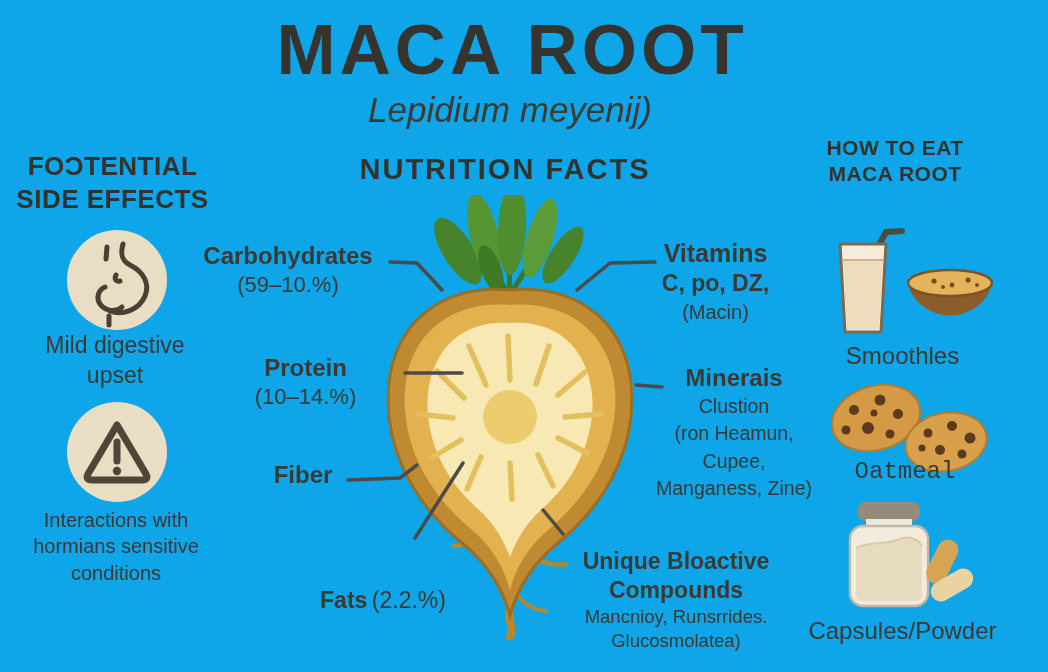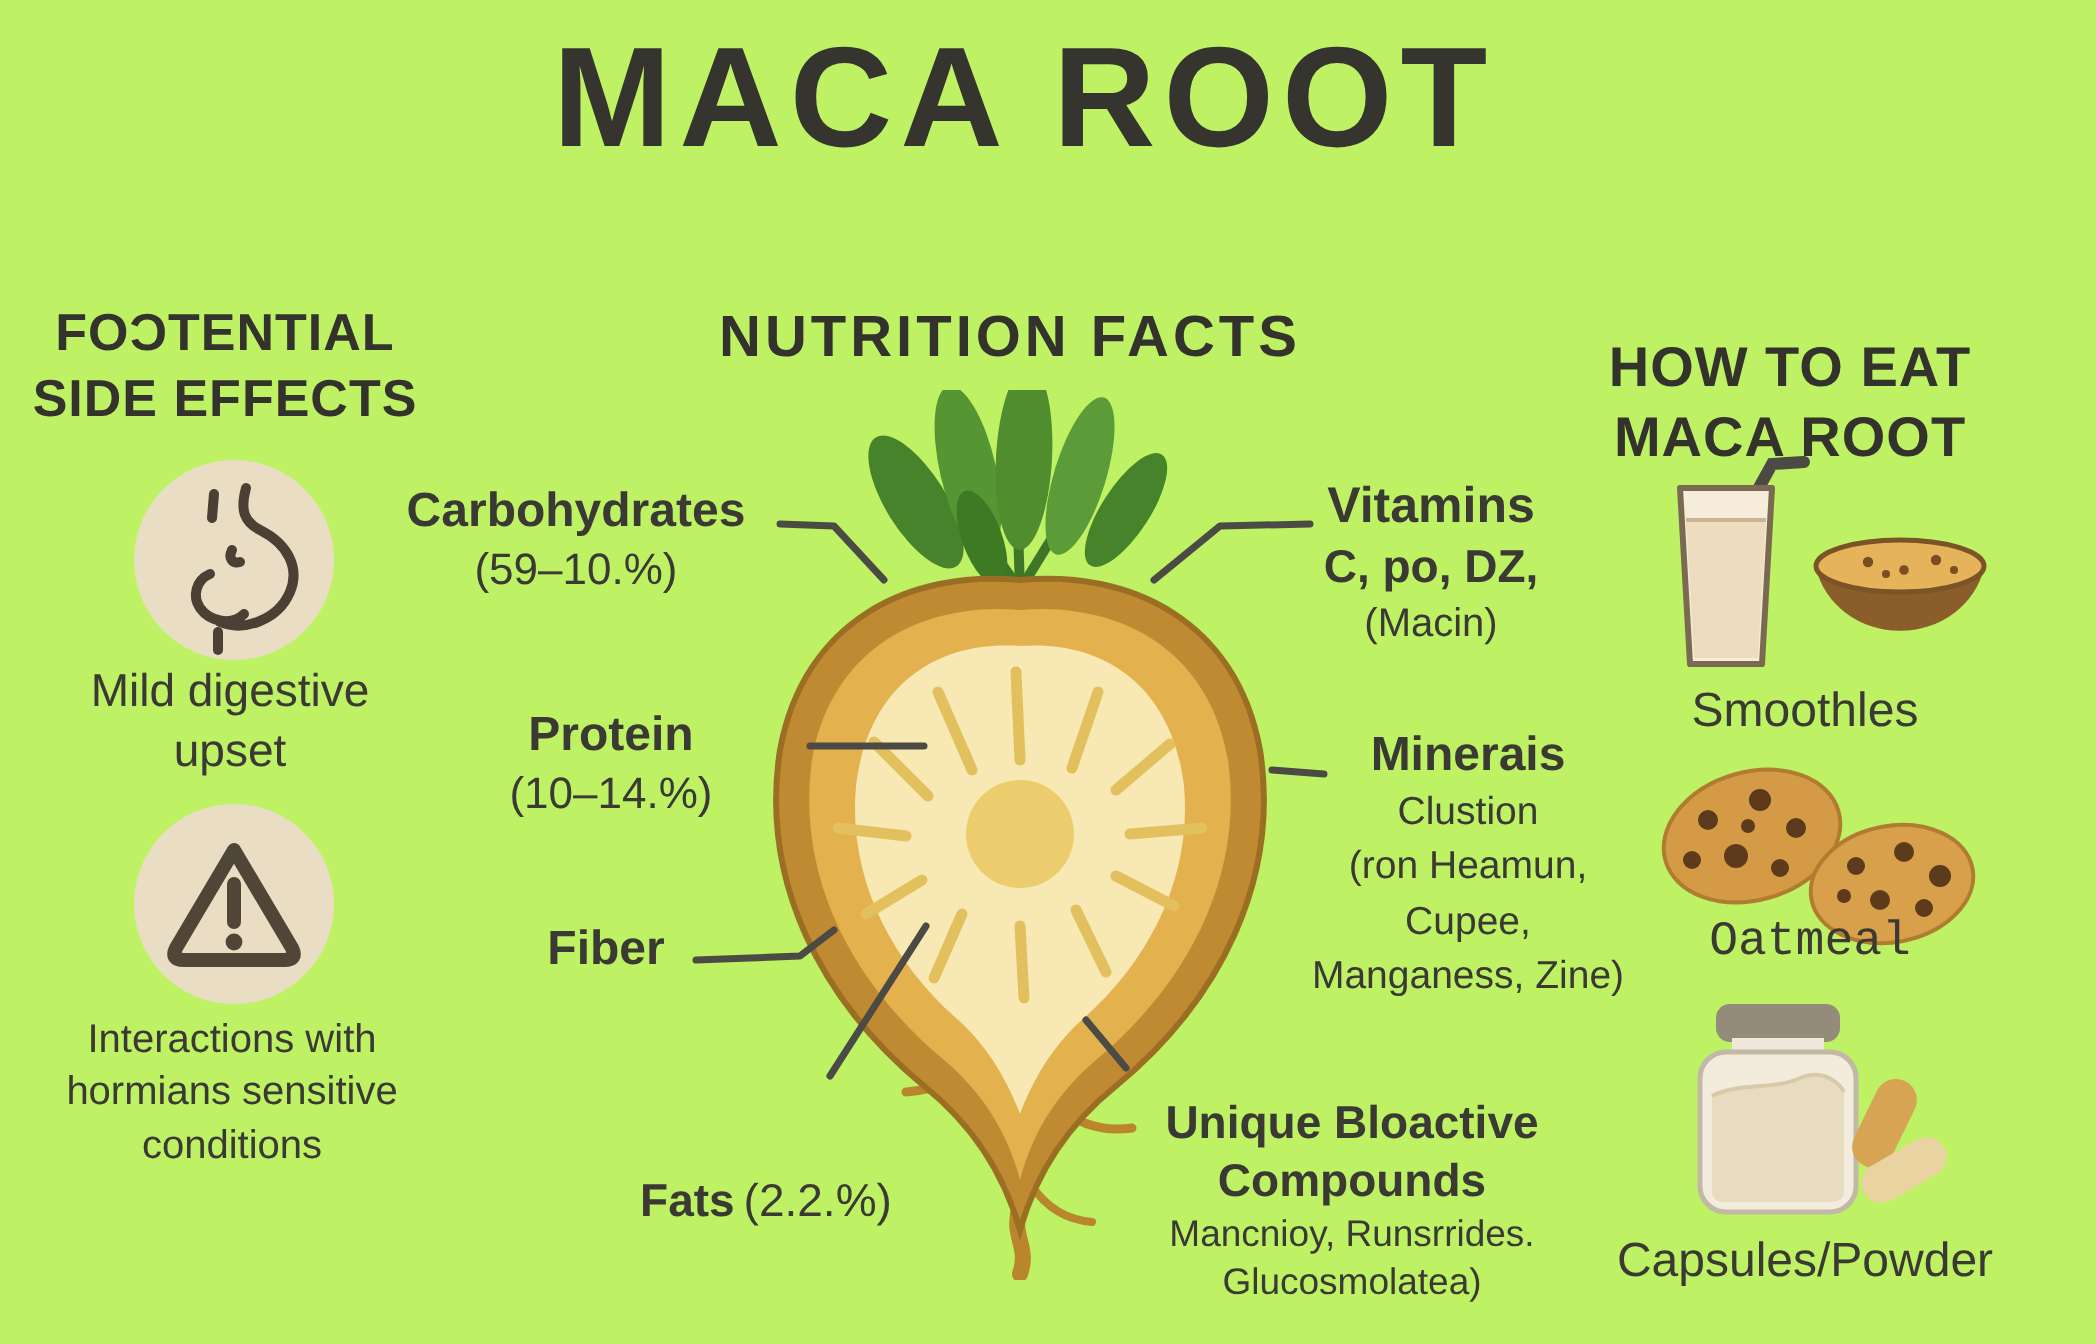--- a/index.html
+++ b/index.html
@@ -1,18 +1,18 @@
 <!DOCTYPE html>
 <html><head>
 <meta charset="utf-8">
 <style>
   html,body{margin:0;padding:0;background:#d8d4c8;}
   .page{
     position:relative;width:1048px;height:672px;overflow:hidden;
-    background:#bef264;
+    background:#0ea5e9;
     font-family:"Liberation Sans","DejaVu Sans",sans-serif;
     color:#3A3933;
   }
   .abs{position:absolute;}
   .pre{white-space:pre-line;}
   .center{text-align:center;}
   .title{
     font-size:71px;font-weight:700;letter-spacing:4px;color:#35342E;line-height:1;
   }
   .subtitle{font-size:35px;font-style:italic;color:#3B3A33;}
@@ -24,20 +24,21 @@
   .side-label{font-size:20px;line-height:1.32;}
   .eat-label{font-size:24px;}
   svg{display:block;}
 </style>
 </head>
 <body>
 
 <div class="page">
 
   <div class="abs center title" style="left:0;top:14px;width:1024px;">MACA ROOT</div>
+  <div class="abs center subtitle" style="left:0;top:90px;width:1020px;">Lepidium meyenij)</div>
 
   <div class="abs center col-heading pre" style="left:5px;top:150px;width:215px;">FOƆTENTIAL
 SIDE EFFECTS</div>
 
   <svg class="abs" style="left:65px;top:228px;" width="104" height="104" viewBox="0 0 104 104">
     <circle cx="52" cy="52" r="50" fill="#E9DEC3"></circle>
     <g fill="none" stroke="#4A4034" stroke-width="5" stroke-linecap="round">
       <path d="M58,16 C55,27 57,33 65,37 C79,44 85,56 80,68 C74,82 57,88 45,83"></path>
       <path d="M40,59 C33,62 31,70 35,76 C40,83 51,85 57,79"></path>
       <path d="M42,19 L41,31"></path>
@@ -155,21 +156,21 @@
 Manganess, Zine)</div>
   </div>
 
   <div class="abs center" style="left:552px;top:531px;width:248px;margin-top:16px;">
     <div class="nut-name pre" style="font-size:23px;">Unique Bloactive
 Compounds</div>
     <div class="nut-sub pre" style="font-size:18.5px;line-height:1.32;">Mancnioy, Runsrrides.
 Glucosmolatea)</div>
   </div>
 
-  <div class="abs center col-heading pre" style="left:795px;top:166px;width:200px;font-size:28px;">HOW TO EAT
+  <div class="abs center col-heading pre" style="left:795px;top:135px;width:200px;font-size:21px;">HOW TO EAT
 MACA ROOT</div>
 
   <svg class="abs" style="left:822px;top:226px;" width="172" height="116" viewBox="0 0 172 116">
     <path d="M53,26 L64,6 L80,5" fill="none" stroke="#4C4A45" stroke-width="6" stroke-linecap="round"></path>
     <path d="M18,18 L64,18 L59,106 L23,106 Z" fill="#F7ECD9" stroke="#7A6A52" stroke-width="3" stroke-linejoin="round"></path>
     <path d="M21,34 L61,34 L57,103 L25,103 Z" fill="#EDDCBE"></path>
     <line x1="21" y1="34" x2="61" y2="34" stroke="#C9B596" stroke-width="2"></line>
     <path d="M86,58 A 43 40 0 0 0 170,58 Z" fill="#8A5D2B"></path>
     <ellipse cx="128" cy="57" rx="42" ry="13" fill="#E5B35A" stroke="#7A5426" stroke-width="2.5"></ellipse>
     <g fill="#7A4E22">

